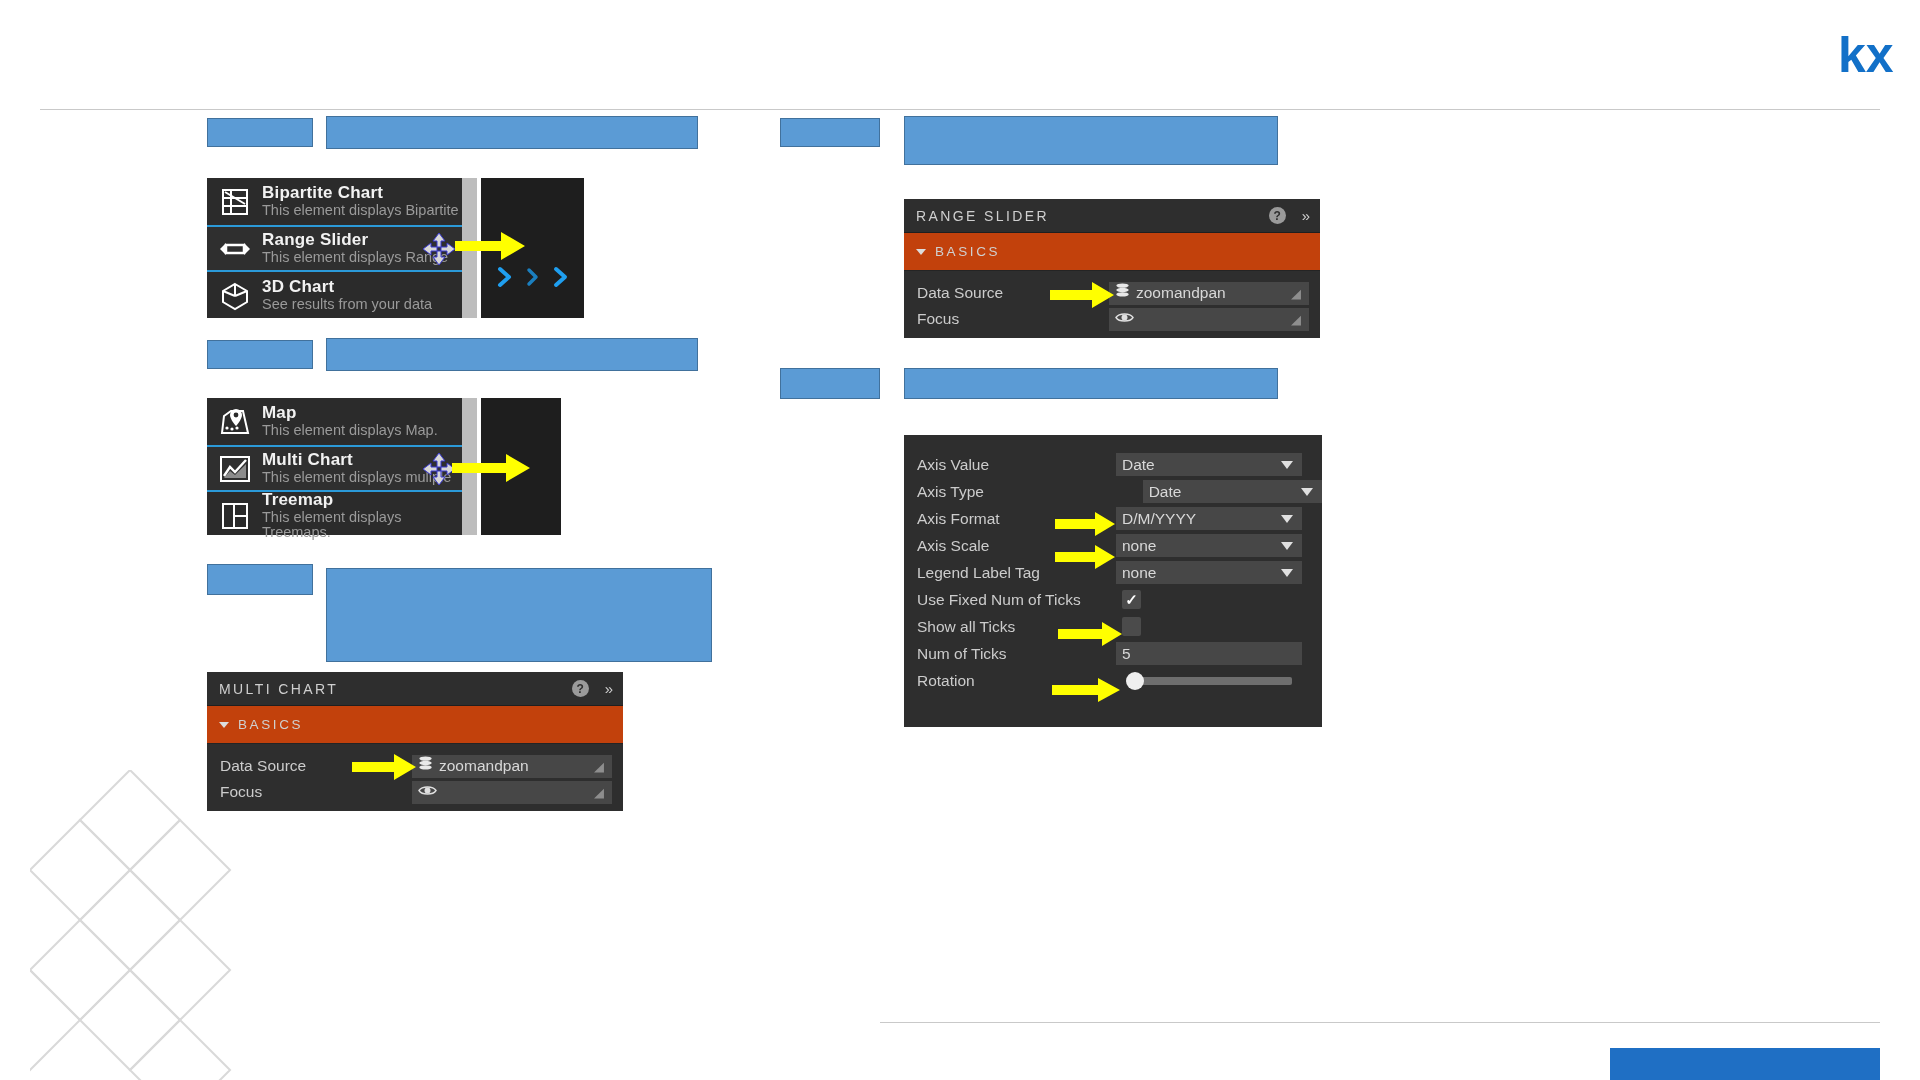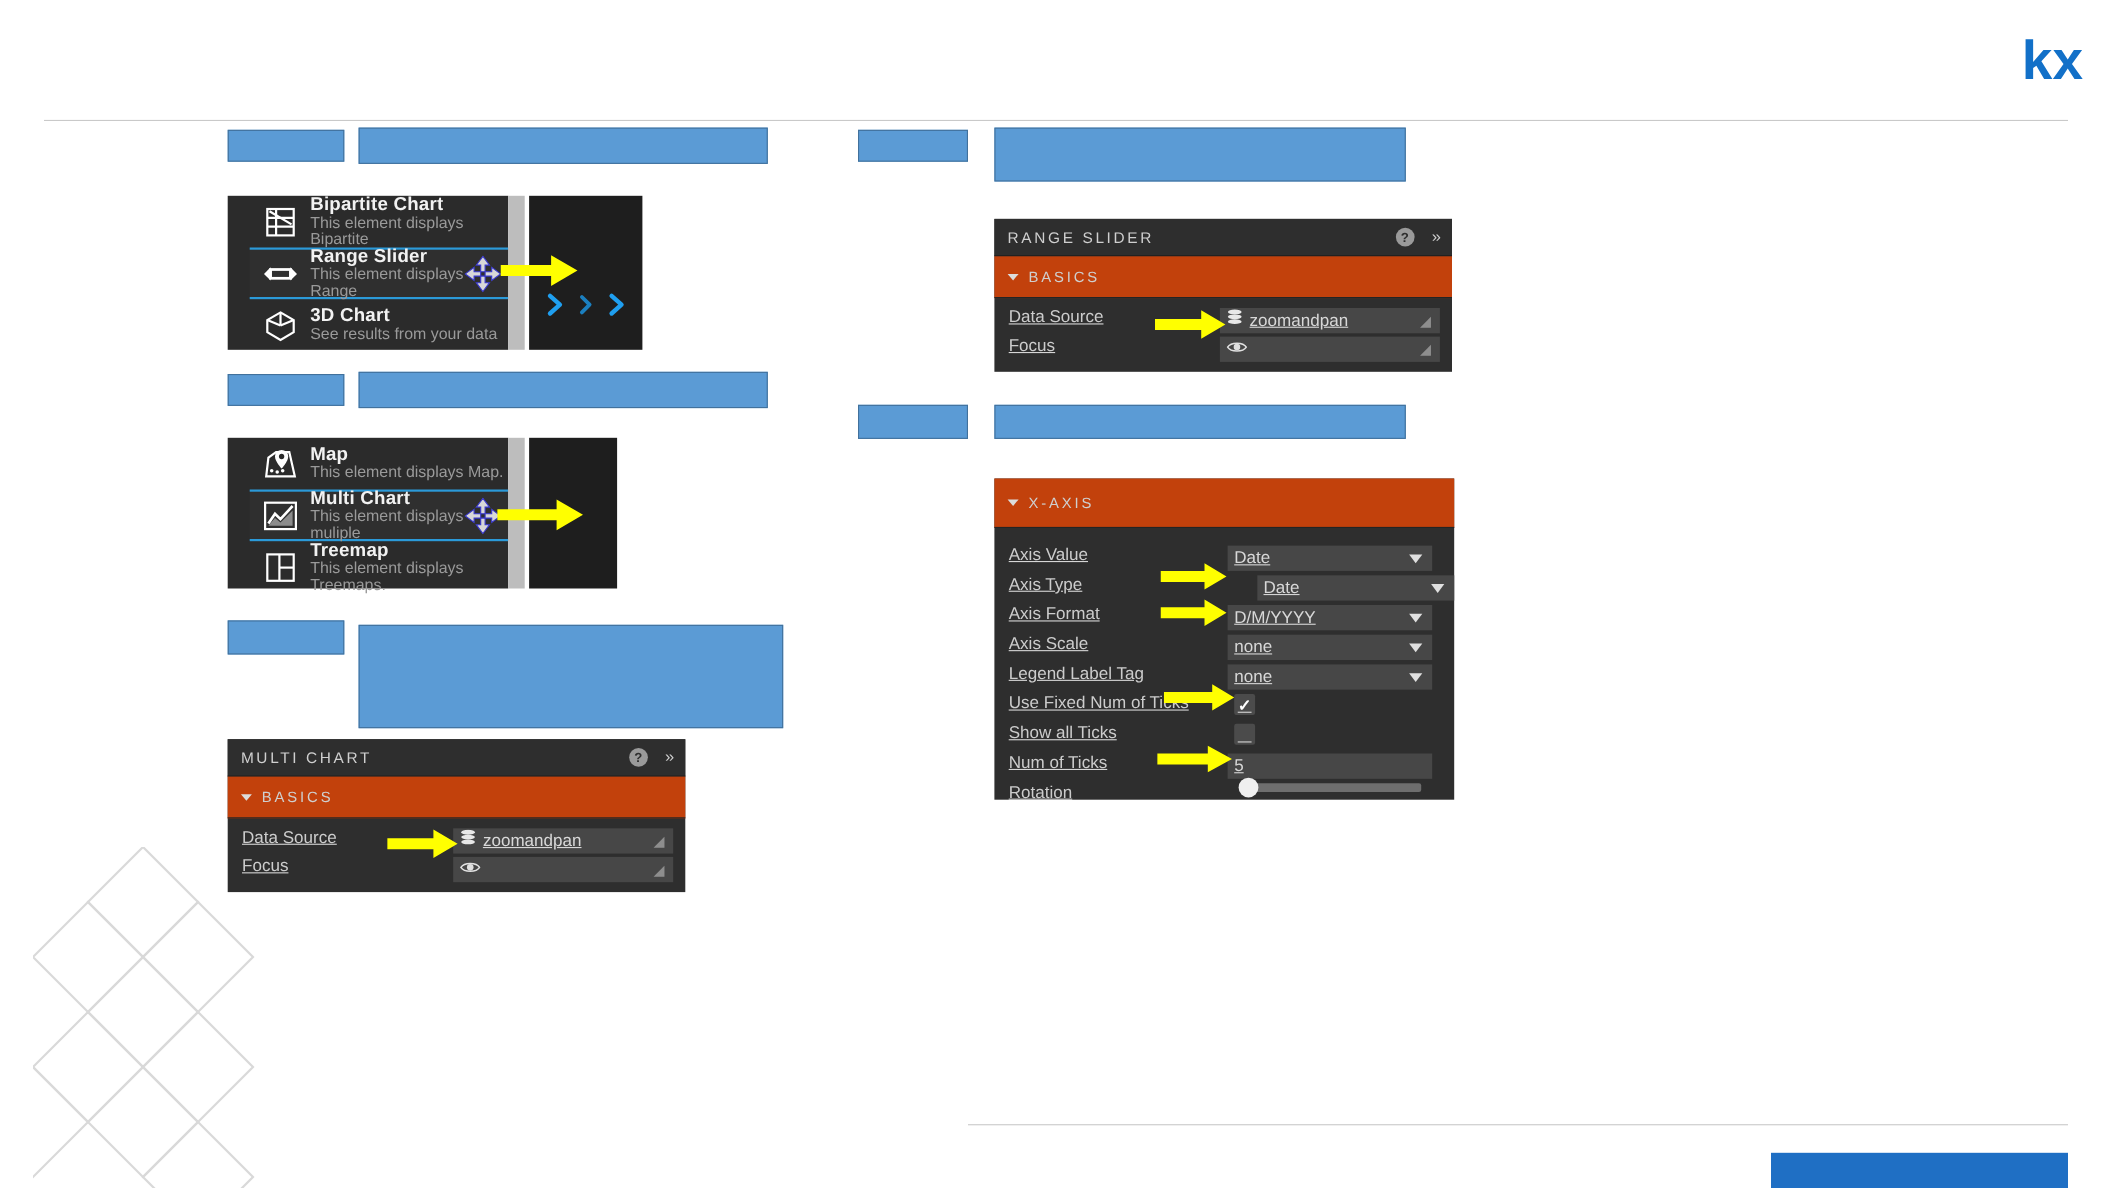--- a/index.html
+++ b/index.html
@@ -17,21 +17,21 @@
   .hrule{height:1px;background:#c9c9c9;}
   #rule-top{left:40px;top:109px;width:1840px;}
   #rule-bottom{left:880px;top:1022px;width:1000px;}
 
   
   .blue-box{background:#5b9bd5;border:1px solid #41719c;box-sizing:border-box;}
   .blue-box-dark{background:#1f6fc4;}
 
   
   .elem-list{background:#2b2b2b;box-sizing:border-box;}
-  .elem-row{display:flex;align-items:center;height:47px;padding-left:8px;box-sizing:border-box;position:relative;margin-left:20px;}
+  .elem-row{display:flex;align-items:center;height:47px;padding-left:8px;box-sizing:border-box;position:relative;}
   .elem-row.sel{background:#2f2f2f;border-top:2px solid #2b9ad9;border-bottom:2px solid #2b9ad9;}
   .elem-icon{width:40px;height:38px;flex:0 0 40px;display:flex;align-items:center;justify-content:center;}
   .elem-text{margin-left:7px;line-height:1.05;}
   .elem-title{color:#f2f2f2;font-size:17px;font-weight:bold;letter-spacing:0.2px;}
   .elem-sub{color:#9a9a9a;font-size:14.5px;margin-top:1px;}
   .scroll-track{background:#bdbdbd;}
   .preview-pane{background:#1e1e1e;}
 
   .move-cursor{position:absolute;right:6px;top:50%;transform:translateY(-50%);width:34px;height:34px;}
 
@@ -48,21 +48,21 @@
              font-size:12px;font-weight:bold;display:flex;align-items:center;justify-content:center;}
   .icon-expand{color:#cfcfcf;font-size:15px;letter-spacing:-2px;}
 
   .section-head{height:37px;display:flex;align-items:center;padding-left:12px;
                 background:#c2410c;border-bottom:1px solid #242424;}
   .section-caret{width:0;height:0;border-left:5px solid transparent;border-right:5px solid transparent;
                  border-top:6px solid #dcdcdc;margin-right:9px;}
   .section-title{font-size:13.5px;letter-spacing:2.6px;color:#cfcfcf;}
 
   .prop-rows{padding:9px 0 6px 0;}
-  .prop-row{display:flex;align-items:flex-start;height:26px;text-decoration:underline;}
+  .prop-row{display:flex;align-items:center;height:26px;}
   .prop-label{font-size:15.5px;color:#cccccc;padding-left:13px;box-sizing:border-box;}
   .prop-value{background:#474747;height:23px;display:flex;align-items:center;
               padding-left:6px;box-sizing:border-box;position:relative;color:#d8d8d8;font-size:15.5px;}
   .prop-value .caret-dn{position:absolute;right:9px;width:0;height:0;
       border-left:6px solid transparent;border-right:6px solid transparent;border-top:8px solid #e0e0e0;}
   .db-icon{display:inline-block;margin-right:6px;}
   .eye-icon{display:inline-block;}
   .pencil{position:absolute;right:8px;color:#8e8e8e;font-size:13px;}
   .chk{width:19px;height:19px;background:#4b4b4b;border-radius:2px;display:flex;
        align-items:center;justify-content:center;color:#ffffff;font-size:15px;font-weight:bold;}
@@ -366,24 +366,20 @@
 </div>
 
 <div class="abs yarrow" style="left:1050px;top:280px;">
   <svg width="66" height="30" viewBox="0 0 66 30">
     <polygon points="0,10 42,10 42,2 64,15 42,28 42,20 0,20" fill="#ffff00"></polygon>
   </svg>
 </div>
 
 <div class="abs prop-panel" style="left:904px;top:435px;width:418px;height:292px;">
 
-  <div class="section-head" style="height:44px;">
-    <span class="section-caret"></span>
-    <span class="section-title">X-AXIS</span>
-  </div>
 
   <div class="prop-rows" style="padding-top:16px;">
 
     <div class="prop-row" style="height:27px;">
       <div class="prop-label" style="width:212px;">Axis Value</div>
       <div class="prop-value" style="width:186px;">
         <span>Date</span>
         <span class="caret-dn"></span>
       </div>
     </div>

